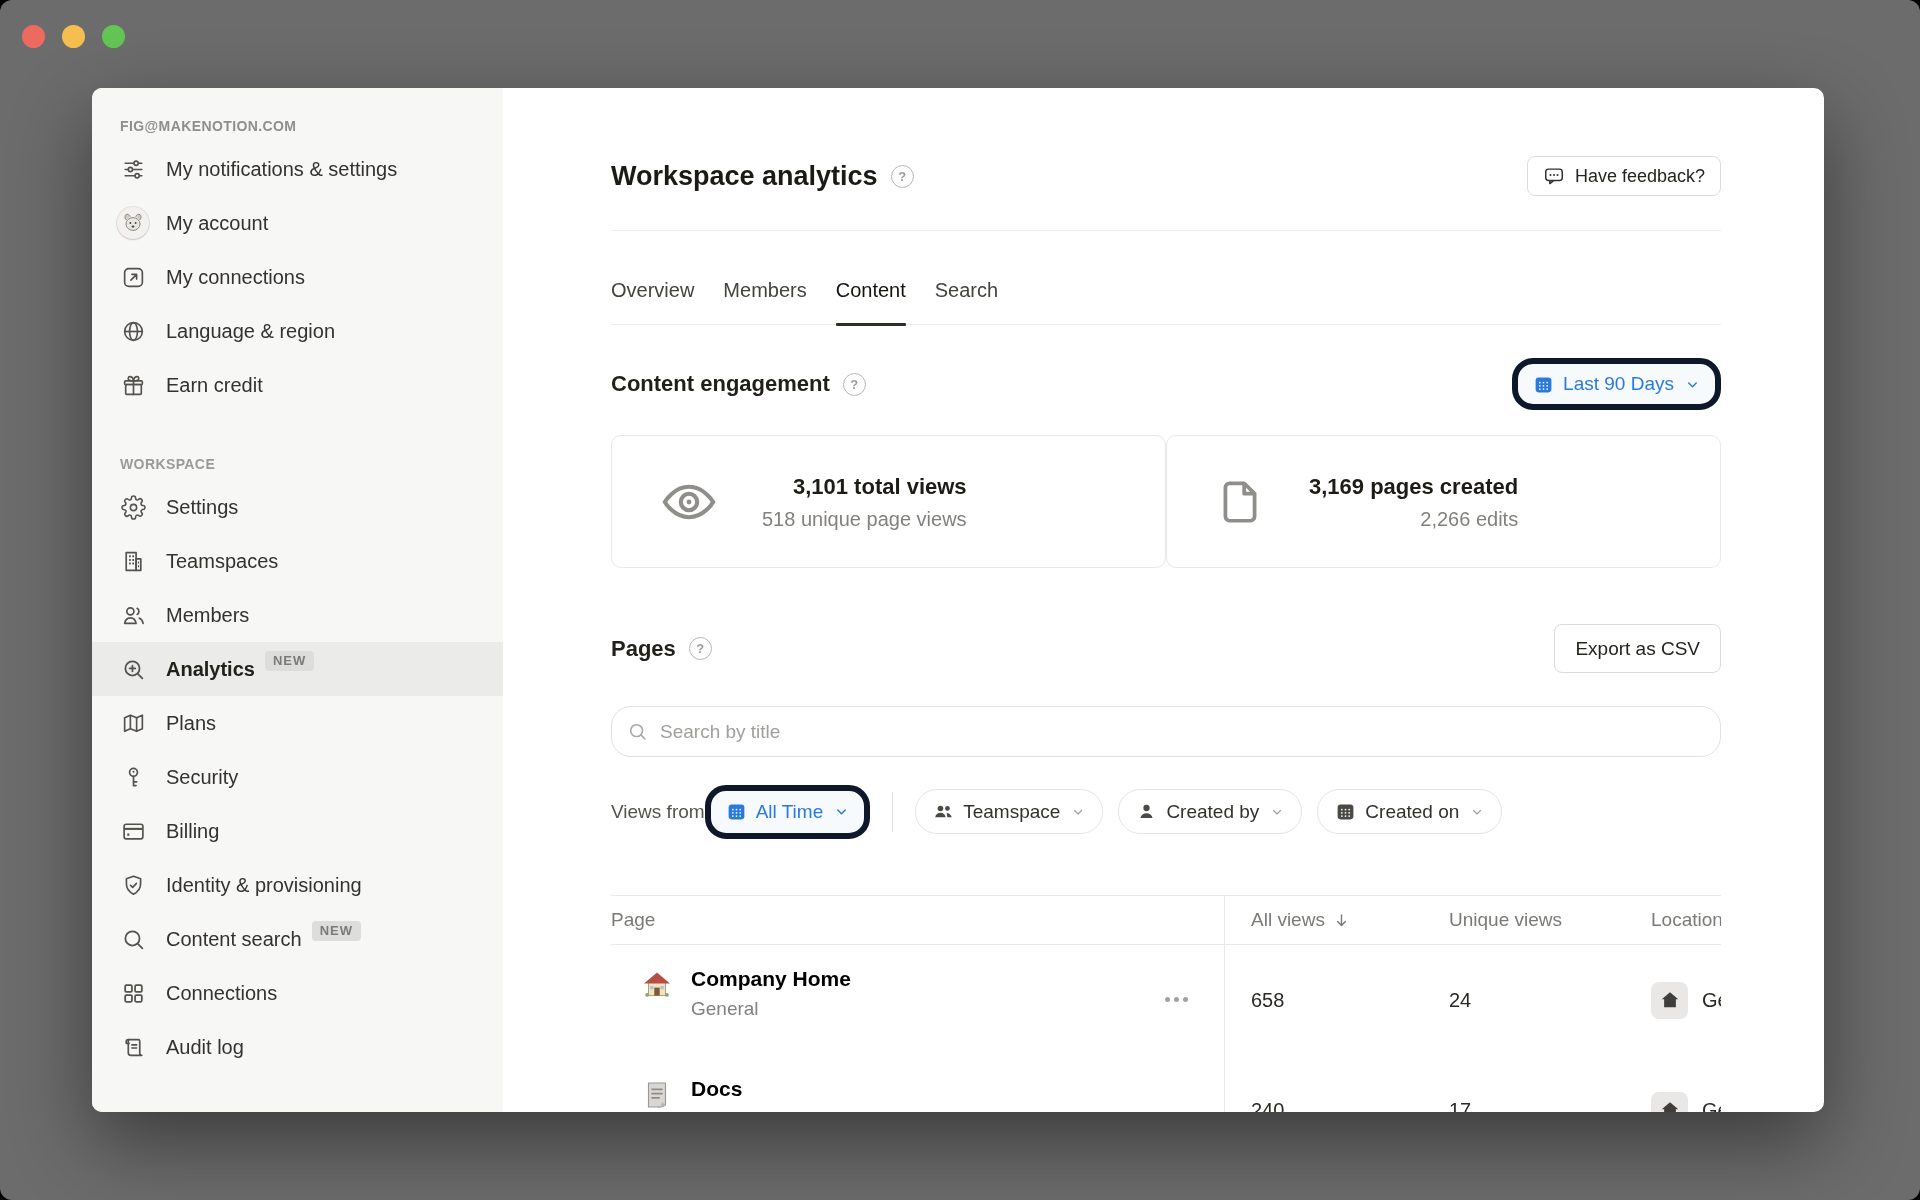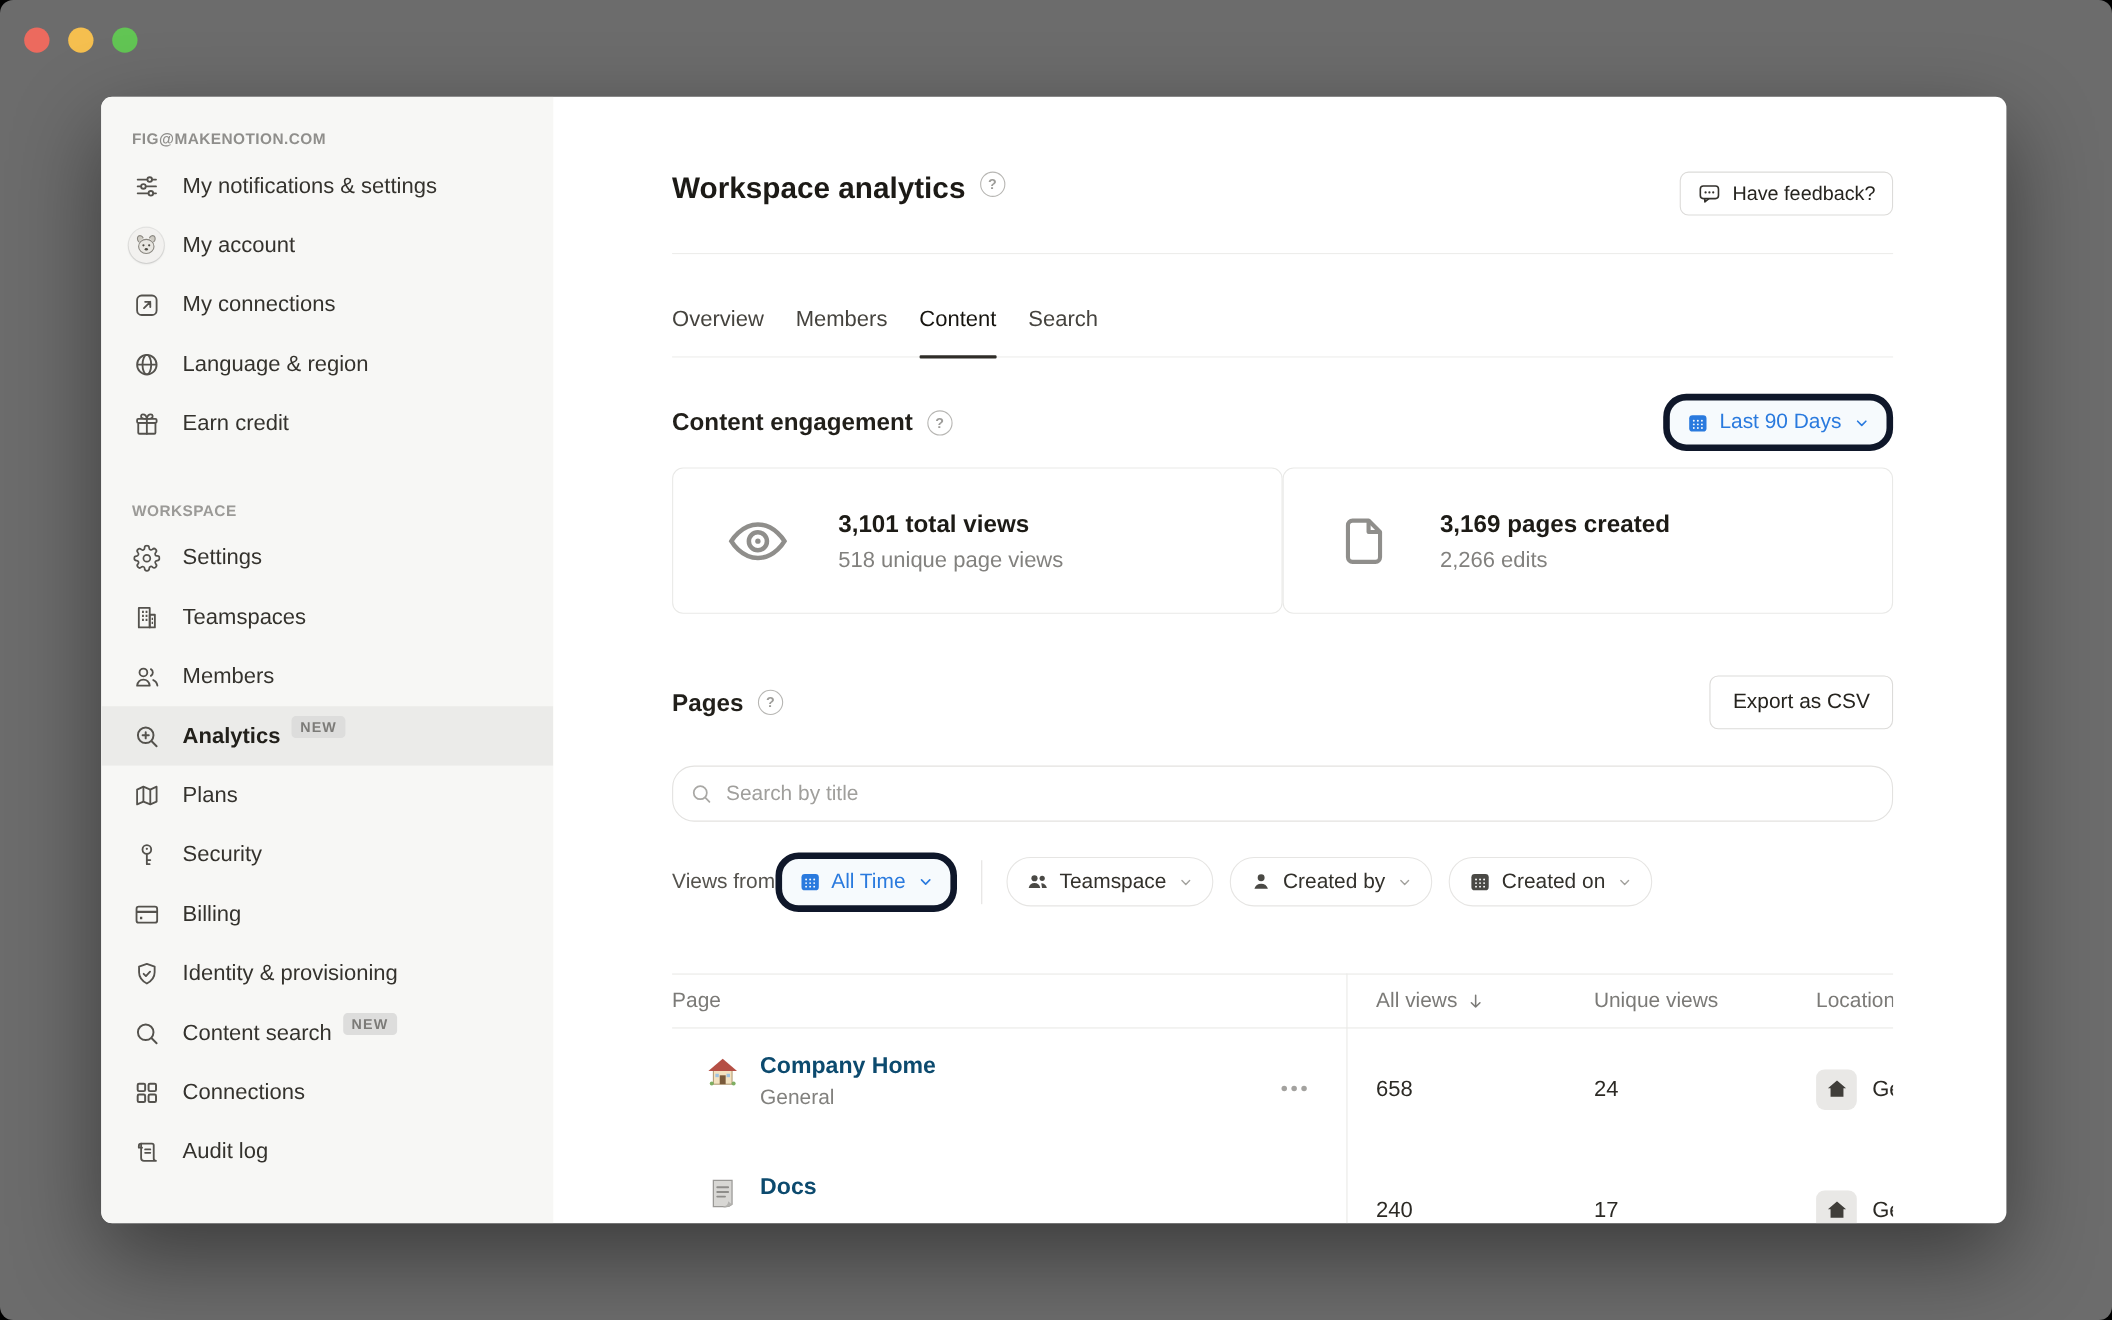--- a/index.html
+++ b/index.html
@@ -24,21 +24,21 @@
   .side-item.selected{background:#ebebe9;}
   .side-item.selected .slabel{font-weight:700;color:#22201b;}
   .side-section{margin:44px 24px 8px 28px;font-size:14px;font-weight:600;color:#9b9a97;letter-spacing:.4px;}
   .badge{display:inline-block;margin-left:10px;padding:3px 8px;border-radius:4px;background:#dddddc;
     color:#7c7b78;font-size:13px;font-weight:600;letter-spacing:1px;line-height:14px;vertical-align:2px;}
   .avatar{width:32px;height:32px;border-radius:50%;background:#f2f1ef;box-shadow:0 0 0 1px rgba(0,0,0,.08),0 1px 2px rgba(0,0,0,.12);
     display:flex;align-items:center;justify-content:center;margin:2px 17px 0 -3px;}
 
   
   .main{flex:1;min-width:0;padding:0 103px 0 108px;box-sizing:border-box;position:relative;overflow:hidden;}
-  .page-header{margin-top:68px;height:40px;display:flex;align-items:flex-start;}
+  .page-header{margin-top:68px;height:40px;display:flex;align-items:center;}
   .page-title{font-size:27px;font-weight:700;color:#1c1a16;}
   .help{width:21px;height:21px;border-radius:50%;border:1.6px solid #b7b6b3;color:#9d9c99;
     font-size:13px;font-weight:700;display:inline-flex;align-items:center;justify-content:center;
     margin-left:13px;flex:0 0 auto;cursor:pointer;}
   .spacer{flex:1;}
   .btn{display:inline-flex;align-items:center;gap:10px;background:#fff;border:1px solid #dcdbd9;
     border-radius:8px;height:40px;padding:0 15px;font-size:18px;font-weight:500;color:#26241f;cursor:pointer;}
   .divider{height:1px;background:#ededeb;margin-top:34px;}
 
   .tabs{margin-top:42px;display:flex;gap:29px;border-bottom:1px solid #ededeb;padding-bottom:17px;position:relative;}
@@ -48,21 +48,21 @@
 
   .sec-row{margin-top:38px;display:flex;align-items:center;height:42px;}
   .sec-title{font-size:22px;font-weight:600;color:#211f1a;}
 
   .pill-blue{display:inline-flex;align-items:center;gap:9px;height:40px;padding:0 15px;border-radius:21px;
     background:#f6fafd;border:6px solid #0f172a;color:#2a7ade;font-size:19px;font-weight:500;cursor:pointer;}
   .pill-gray{display:inline-flex;align-items:center;gap:9px;height:43px;padding:0 17px;border-radius:22px;
     background:#fff;border:1px solid #e6e5e3;color:#33312c;font-size:19px;font-weight:500;cursor:pointer;}
   .chev{display:inline-flex;margin-left:2px;}
 
-  .cards{margin-top:20px;display:flex;}
+  .cards{margin-top:30px;display:flex;text-align:right;}
   .card{flex:1;height:133px;border:1px solid #e9e9e7;border-radius:10px;display:flex;align-items:center;box-sizing:border-box;}
   .card .cicon{margin:0 44px 0 48px;color:#8f8e8b;display:flex;}
   .card .ctitle{font-size:22px;font-weight:700;color:#1d1b16;line-height:28px;}
   .card .csub{font-size:20px;color:#82817e;margin-top:7px;}
 
   .pages-row{margin-top:56px;display:flex;align-items:center;height:49px;}
   .btn-lg{height:49px;font-size:19px;padding:0 20px;}
 
   .searchbox{margin-top:33px;height:51px;border:1px solid #e3e2e0;border-radius:20px;display:flex;align-items:center;
     padding:0 15px;box-sizing:border-box;color:#a9a8a5;}
@@ -82,21 +82,21 @@
   .table::before{content:"";position:absolute;left:613px;top:0;width:1px;height:600px;background:#e9e9e7;}
   .trow{display:grid;grid-template-columns:613px 207px 209px 1fr;align-items:center;}
   .thead{height:48px;border-top:1px solid #e9e9e7;border-bottom:1px solid #e9e9e7;
     font-size:19px;color:#7b7a77;}
   .th{display:flex;align-items:center;gap:8px;white-space:nowrap;overflow:hidden;}
   .pad1{padding-left:0;}.pad2{padding-left:27px;}.pad3{padding-left:18px;}.pad4{padding-left:11px;}
   .tr{height:110px;}
   .pagecell{position:relative;display:flex;align-items:flex-start;height:110px;box-sizing:border-box;padding-top:20px;}
   .pageicon{width:36px;height:36px;margin:2px 0 0 28px;display:flex;align-items:center;justify-content:center;}
   .ptext{margin-left:16px;}
-  .ptitle{font-size:21px;font-weight:600;color:#0c4a6e;line-height:27px;}
+  .ptitle{font-size:21px;font-weight:600;color:#000000;line-height:27px;}
   .psub{font-size:19px;color:#82817e;margin-top:6px;}
   .dots{position:absolute;right:36px;top:50%;margin-top:-3px;display:flex;gap:4px;cursor:pointer;}
   .dots i{width:5px;height:5px;border-radius:50%;background:#a3a29f;}
   .val{font-size:20px;color:#2b2924;white-space:nowrap;}
   .loccell{display:flex;align-items:center;gap:14px;overflow:hidden;white-space:nowrap;}
   .chip{width:37px;height:37px;border-radius:8px;background:#e9e8e6;display:flex;align-items:center;justify-content:center;flex:0 0 37px;}
 </style>
 </head>
 <body>
 

